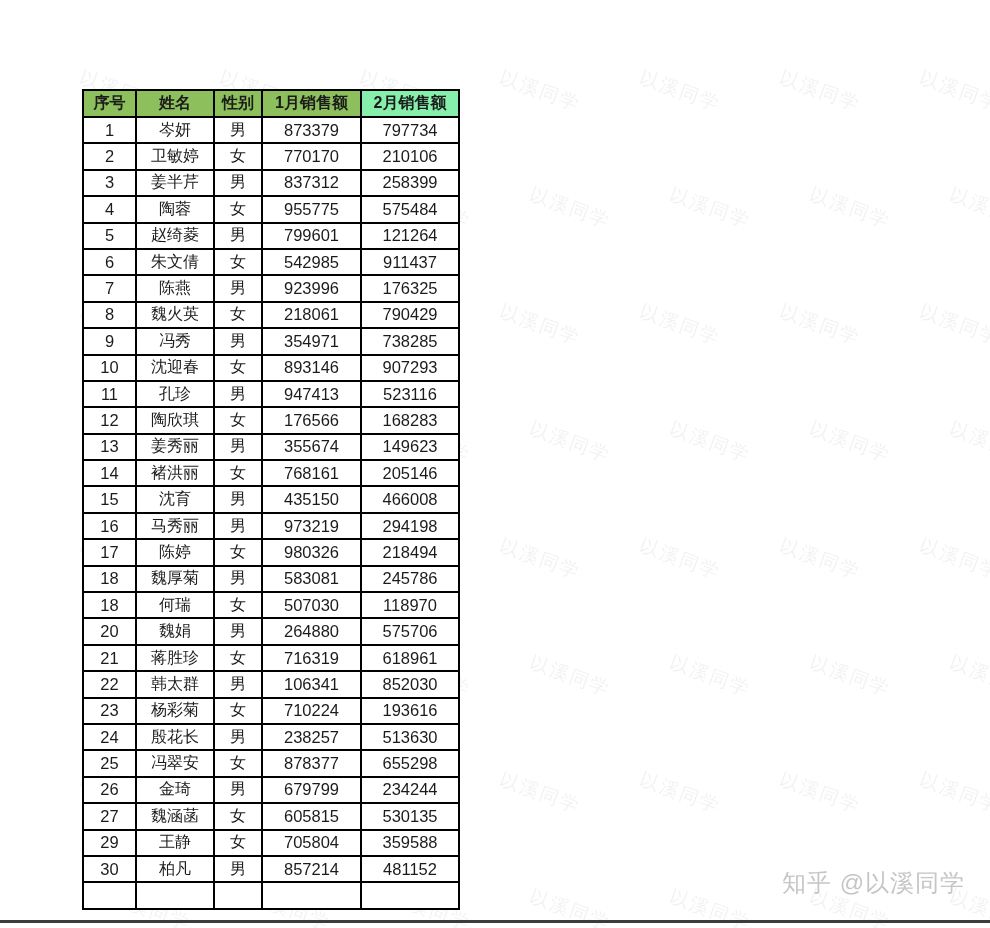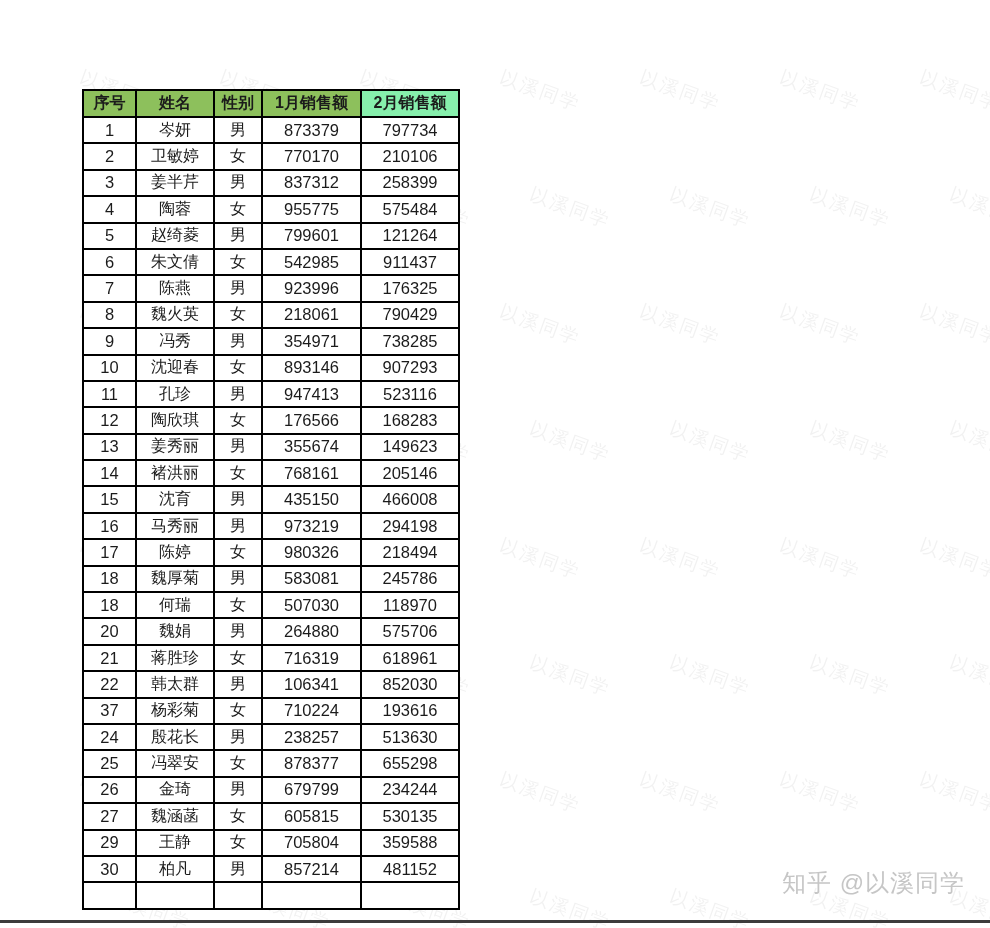--- a/index.html
+++ b/index.html
@@ -305,21 +305,21 @@
         <td class="num">618961</td>
       </tr>
       <tr>
         <td class="num">22</td>
         <td>韩太群</td>
         <td>男</td>
         <td class="num">106341</td>
         <td class="num">852030</td>
       </tr>
       <tr>
-        <td class="num">37</td>
+        <td class="num">23</td>
         <td>杨彩菊</td>
         <td>女</td>
         <td class="num">710224</td>
         <td class="num">193616</td>
       </tr>
       <tr>
         <td class="num">24</td>
         <td>殷花长</td>
         <td>男</td>
         <td class="num">238257</td>

